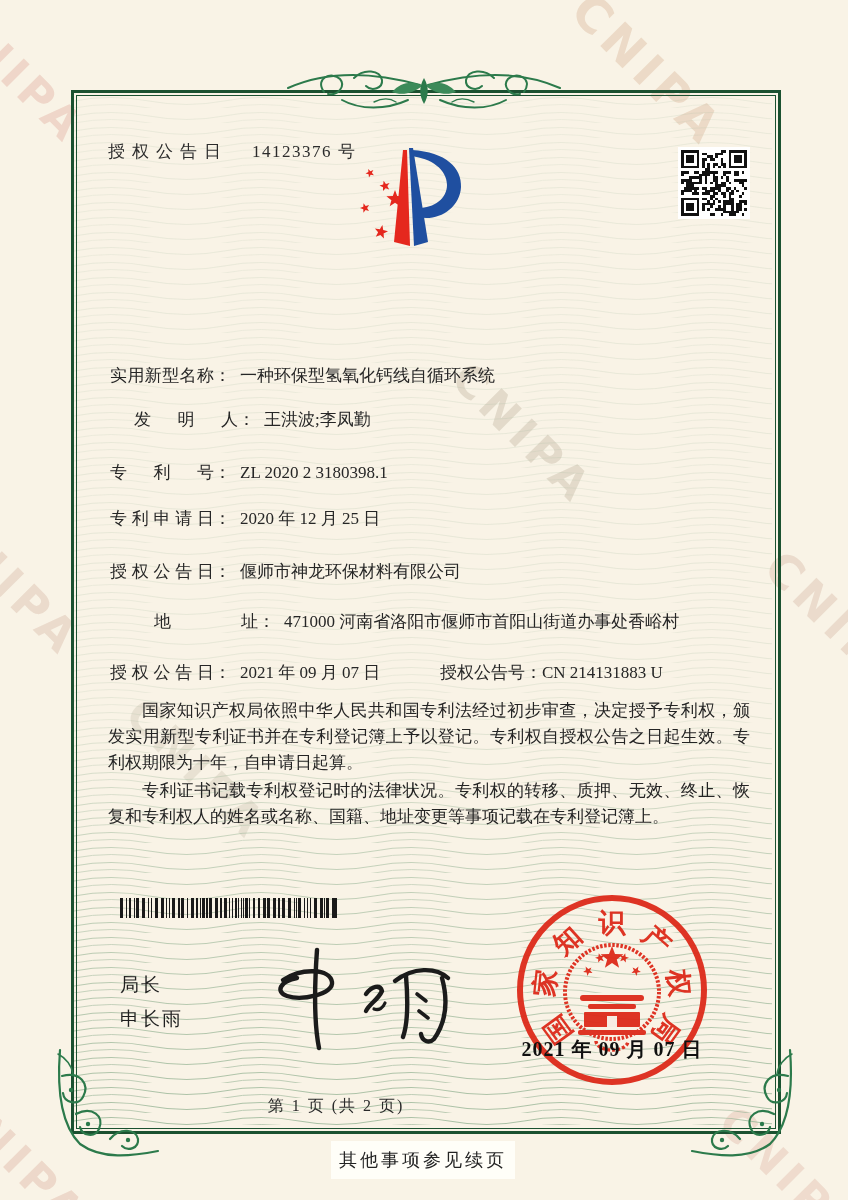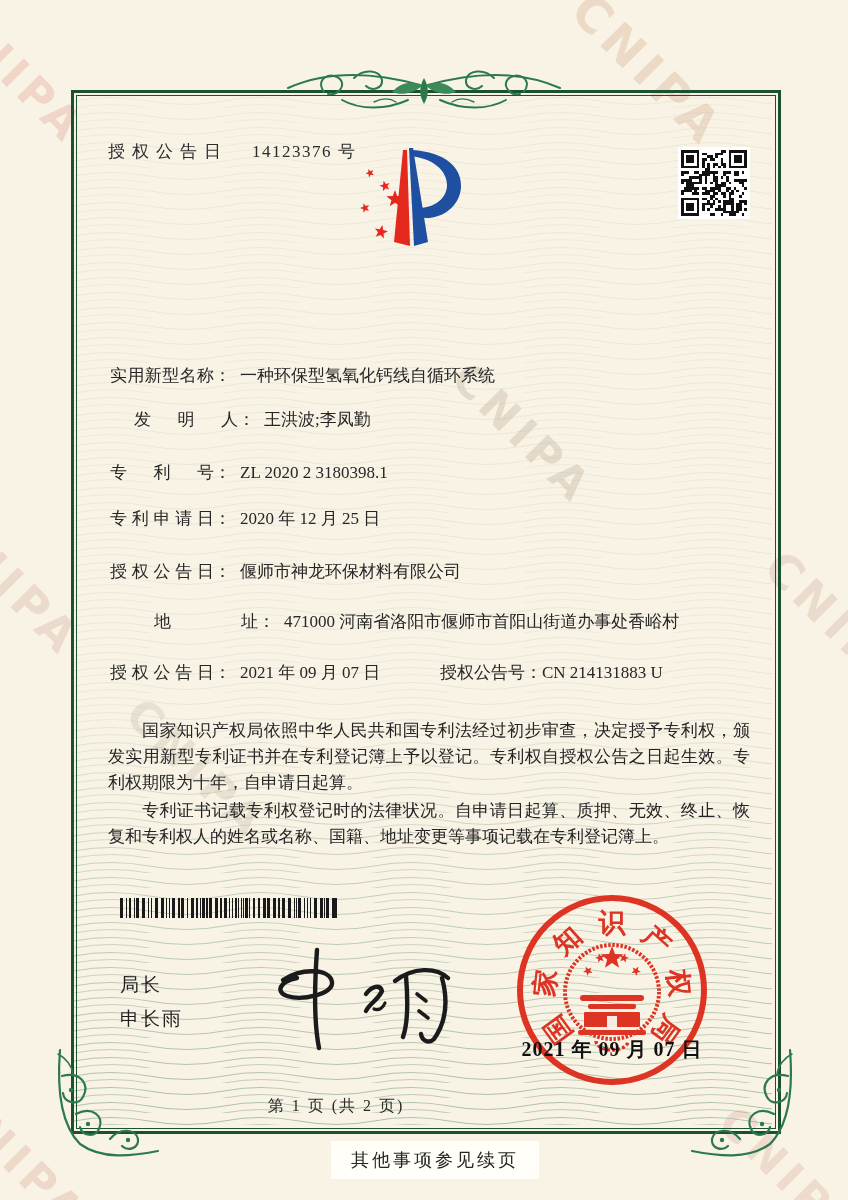--- a/index.html
+++ b/index.html
@@ -35,33 +35,33 @@
   .qr-box{position:absolute;left:678px;top:147px;width:72px;height:72px;background:#fff;
     display:flex;align-items:center;justify-content:center;}
   .title{
     position:absolute;left:0;top:256px;width:848px;text-align:center;
     font-size:42px;font-weight:bold;letter-spacing:8px;color:#161616;
   }
   .field-row{position:absolute;left:110px;width:660px;font-size:17px;color:#262626;white-space:nowrap;}
   .f-label{display:inline-block;width:104px;text-align:justify;text-align-last:justify;vertical-align:bottom;}
   .f-colon{margin-right:9px;}
   .grant-group{position:absolute;left:330px;top:0;}
-  .body-text{position:absolute;left:108px;top:698px;width:642px;font-size:17px;line-height:1.52;color:#242424;margin-top:20px;}
+  .body-text{position:absolute;left:108px;top:698px;width:642px;font-size:17px;line-height:1.52;color:#242424;}
   .body-text p{margin:0 0 3px 0;text-indent:2em;text-align:justify;}
   .barcode{position:absolute;left:120px;top:898px;}
   .director{position:absolute;left:120px;font-size:19px;color:#1f1f1f;letter-spacing:2px;}
   .sign-svg{position:absolute;left:245px;top:938px;}
   .seal-svg{position:absolute;left:512px;top:892px;opacity:0.95;}
   .seal-date{
     position:absolute;left:512px;top:1036px;width:200px;text-align:center;
     font-size:20px;color:#101010;letter-spacing:1px;font-weight:bold;
   }
   .page-num{position:absolute;left:0;top:1096px;width:672px;text-align:center;font-size:16px;color:#2a2a2a;letter-spacing:2px;}
   .note-box{
-    position:absolute;left:331px;top:1141px;padding:7px 20px;background:#fffef8;
+    position:absolute;left:331px;top:1141px;padding:7px 8px;background:#fffef8;
     font-size:18px;color:#242424;letter-spacing:3px;z-index:3;
   }
   .orn-top{position:absolute;left:284px;top:58px;z-index:4;}
   .orn-corner{position:absolute;top:1048px;z-index:4;}
   .orn-bl{left:50px;}
   .orn-br{left:688px;transform:scaleX(-1);}
 </style>
 </head>
 <body>
 
@@ -383,21 +383,21 @@
       <div class="field-row" style="top: 408px; margin-left: 24px;"><span class="f-label">发明人</span><span class="f-colon">：</span><span class="f-value">王洪波;李凤勤</span></div>
       <div class="field-row" style="top: 461px;"><span class="f-label">专利号</span><span class="f-colon">：</span><span class="f-value">ZL 2020 2 3180398.1</span></div>
       <div class="field-row" style="top: 507px;"><span class="f-label">专利申请日</span><span class="f-colon">：</span><span class="f-value">2020 年 12 月 25 日</span></div>
       <div class="field-row" style="top: 560px;"><span class="f-label">授权公告日</span><span class="f-colon">：</span><span class="f-value">偃师市神龙环保材料有限公司</span></div>
       <div class="field-row" style="top: 610px; margin-left: 44px;"><span class="f-label">地址</span><span class="f-colon">：</span><span class="f-value">471000 河南省洛阳市偃师市首阳山街道办事处香峪村</span></div>
       <div class="field-row" style="top: 661px;"><span class="f-label">授权公告日</span><span class="f-colon">：</span><span class="f-value">2021 年 09 月 07 日</span><span class="grant-group"><span>授权公告号：</span><span>CN 214131883 U</span></span></div>
     </div>
 
   <div class="body-text">
     <p>国家知识产权局依照中华人民共和国专利法经过初步审查，决定授予专利权，颁发实用新型专利证书并在专利登记簿上予以登记。专利权自授权公告之日起生效。专利权期限为十年，自申请日起算。</p>
-    <p>专利证书记载专利权登记时的法律状况。自申请日起算、质押、无效、终止、恢复和专利权人的姓名或名称、国籍、地址变更等事项记载在专利登记簿上。</p>
+    <p>专利证书记载专利权登记时的法律状况。专利权的转移、质押、无效、终止、恢复和专利权人的姓名或名称、国籍、地址变更等事项记载在专利登记簿上。</p>
   </div>
 
   <div class="barcode">
     <svg id="barcode-svg" width="217" height="20">
         <rect x="0" y="0" width="3" height="20" fill="#1a1a1a"></rect>
         <rect x="6" y="0" width="1" height="20" fill="#1a1a1a"></rect>
         <rect x="9" y="0" width="2" height="20" fill="#1a1a1a"></rect>
         <rect x="14" y="0" width="1" height="20" fill="#1a1a1a"></rect>
         <rect x="16" y="0" width="3" height="20" fill="#1a1a1a"></rect>
         <rect x="22" y="0" width="3" height="20" fill="#1a1a1a"></rect>

